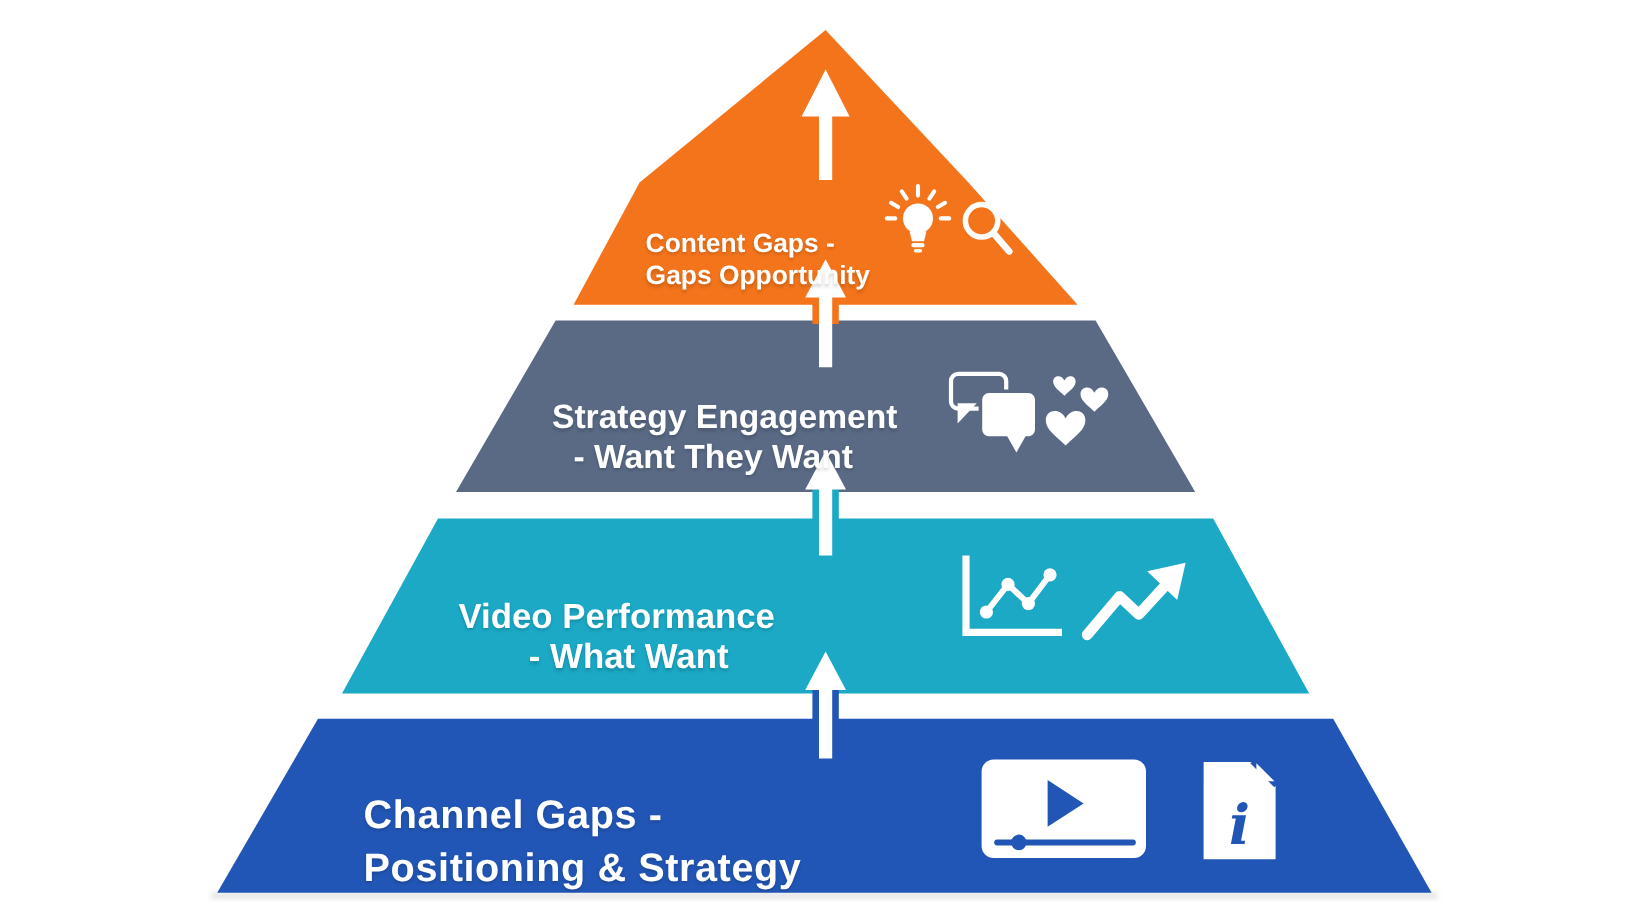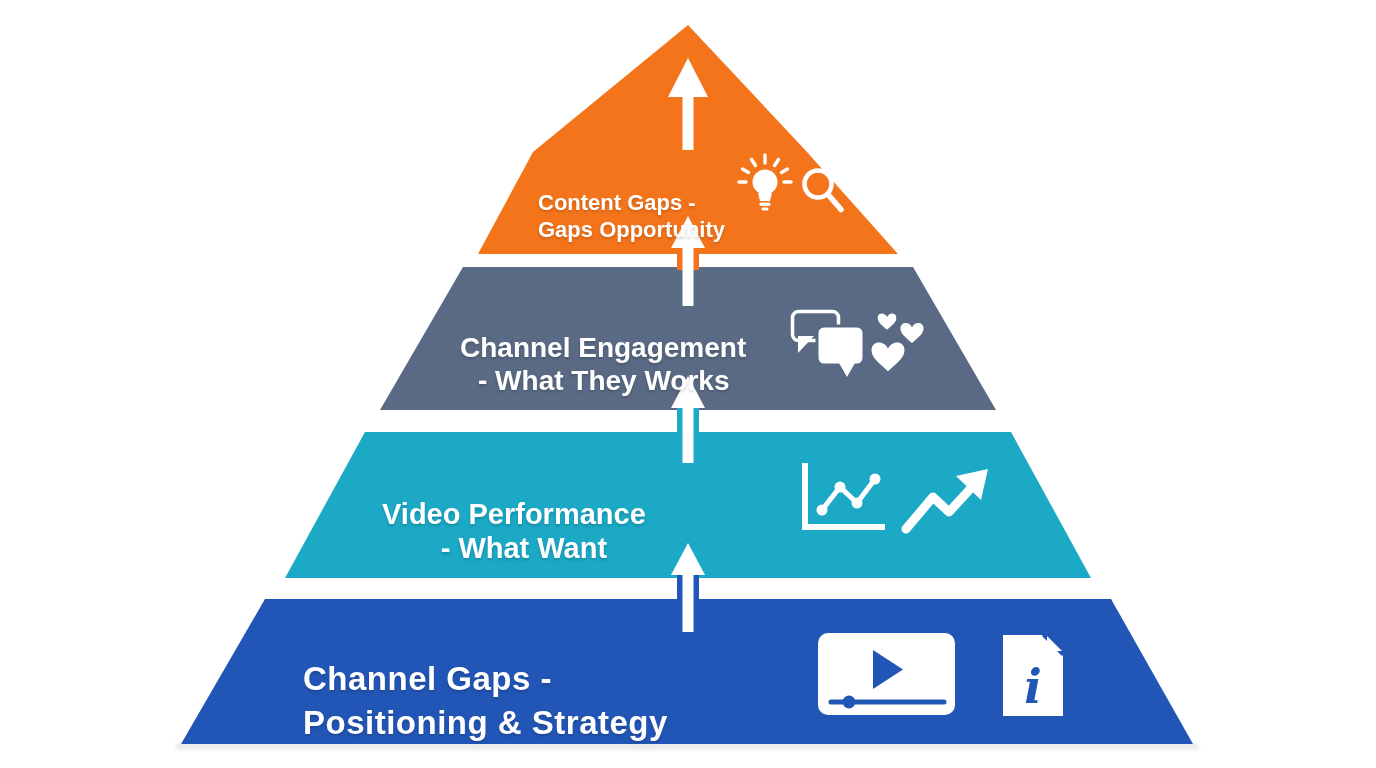--- a/index.html
+++ b/index.html
@@ -117,22 +117,22 @@
     <text class="glyph-i" x="1033" y="703" font-size="46" text-anchor="middle" fill="#2256B6">i</text>
   </g>
 </svg>
 
 <div class="layer-label label-1">
   <div class="line1">Content Gaps -</div>
   <div class="line2">Gaps Opportunity</div>
 </div>
 
 <div class="layer-label label-2">
-  <div class="line1">Channel Engagement</div>
-  <div class="line2">- What They Works</div>
+  <div class="line1">Strategy Engagement</div>
+  <div class="line2">- Want They Want</div>
 </div>
 
 <div class="layer-label label-3">
   <div class="line1">Video Performance</div>
   <div class="line2">- What Want</div>
 </div>
 
 <div class="layer-label label-4">
   <div class="line1">Channel Gaps -</div>
   <div class="line2">Positioning &amp; Strategy</div>

